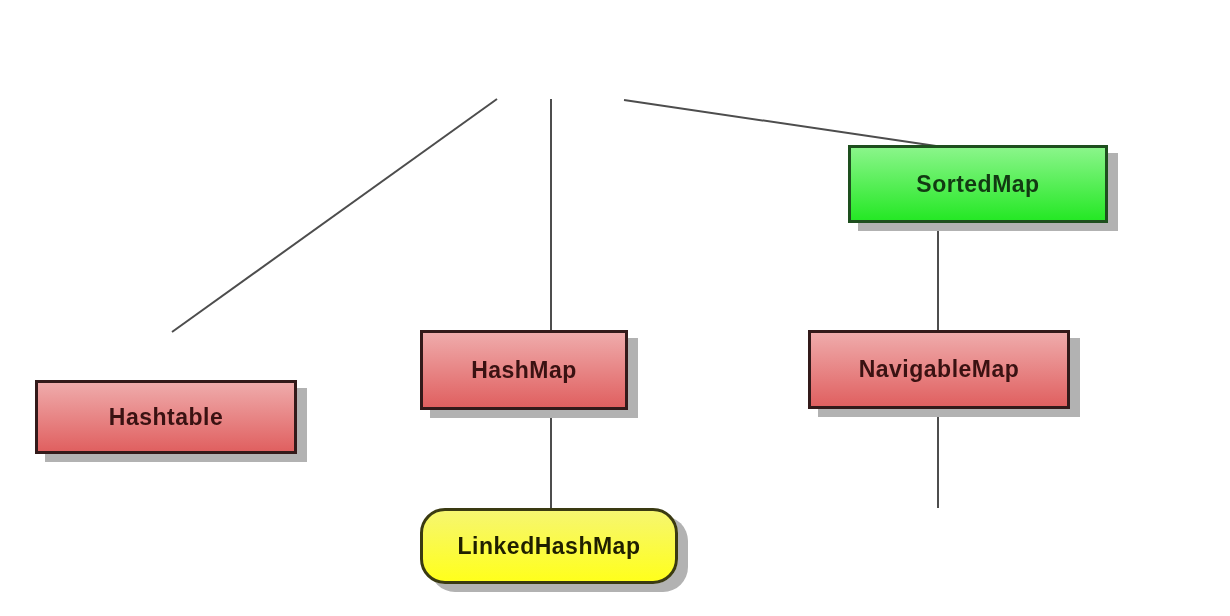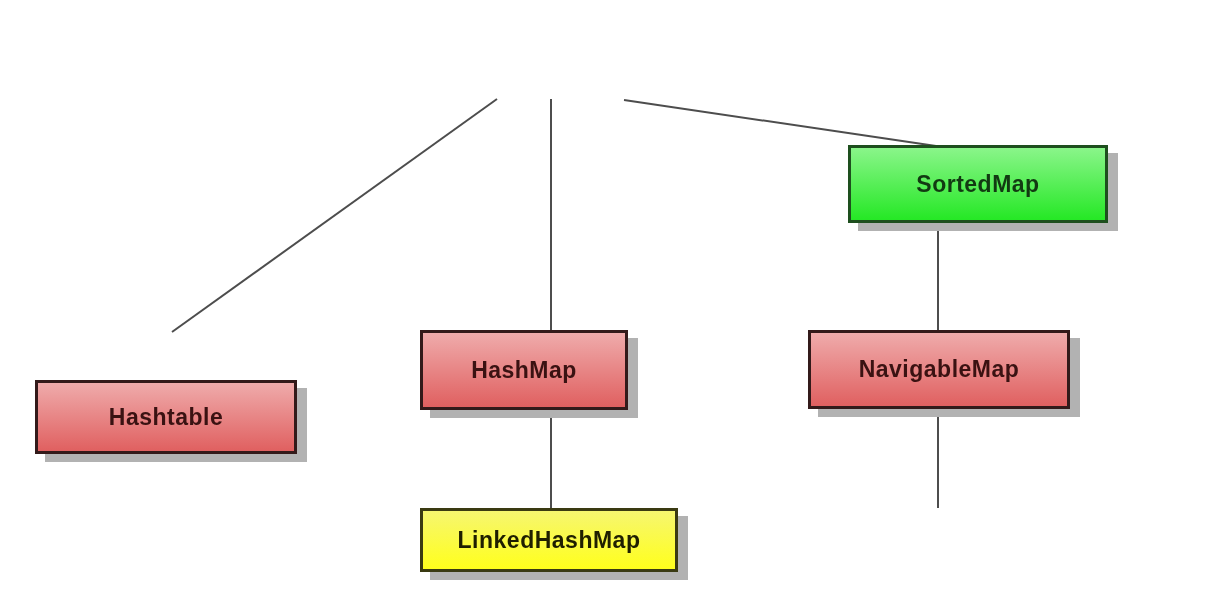--- a/index.html
+++ b/index.html
@@ -26,21 +26,21 @@
     justify-content: center;
     font-weight: bold;
     font-size: 23px;
     letter-spacing: 0.5px;
   }
   .node-map           { left: 420px; top: 17px;  width: 260px; height: 83px; }
   .node-sortedmap     { left: 808px; top: 145px; width: 260px; height: 78px; }
   .node-hashtable     { left: 35px;  top: 332px; width: 262px; height: 74px; margin-top: 48px; }
   .node-hashmap       { left: 420px; top: 330px; width: 208px; height: 80px; }
   .node-navigablemap  { left: 808px; top: 330px; width: 262px; height: 79px; }
-  .node-linkedhashmap { left: 420px; top: 508px; width: 258px; height: 64px; }
+  .node-linkedhashmap { left: 420px; top: 508px; width: 258px; height: 76px; border-radius: 25px; }
   .node-treemap       { left: 810px; top: 507px; width: 262px; height: 77px; }
 </style>
 </head>
 <body>
 
 <div class="canvas">
 
   <svg class="edges" viewBox="0 0 1230 616" xmlns="http://www.w3.org/2000/svg">
     <line x1="497" y1="99" x2="172" y2="332" stroke-width="2" stroke="#4d4d4d"></line>
     <line x1="551" y1="99" x2="551" y2="331" stroke-width="2" stroke="#4d4d4d"></line>

